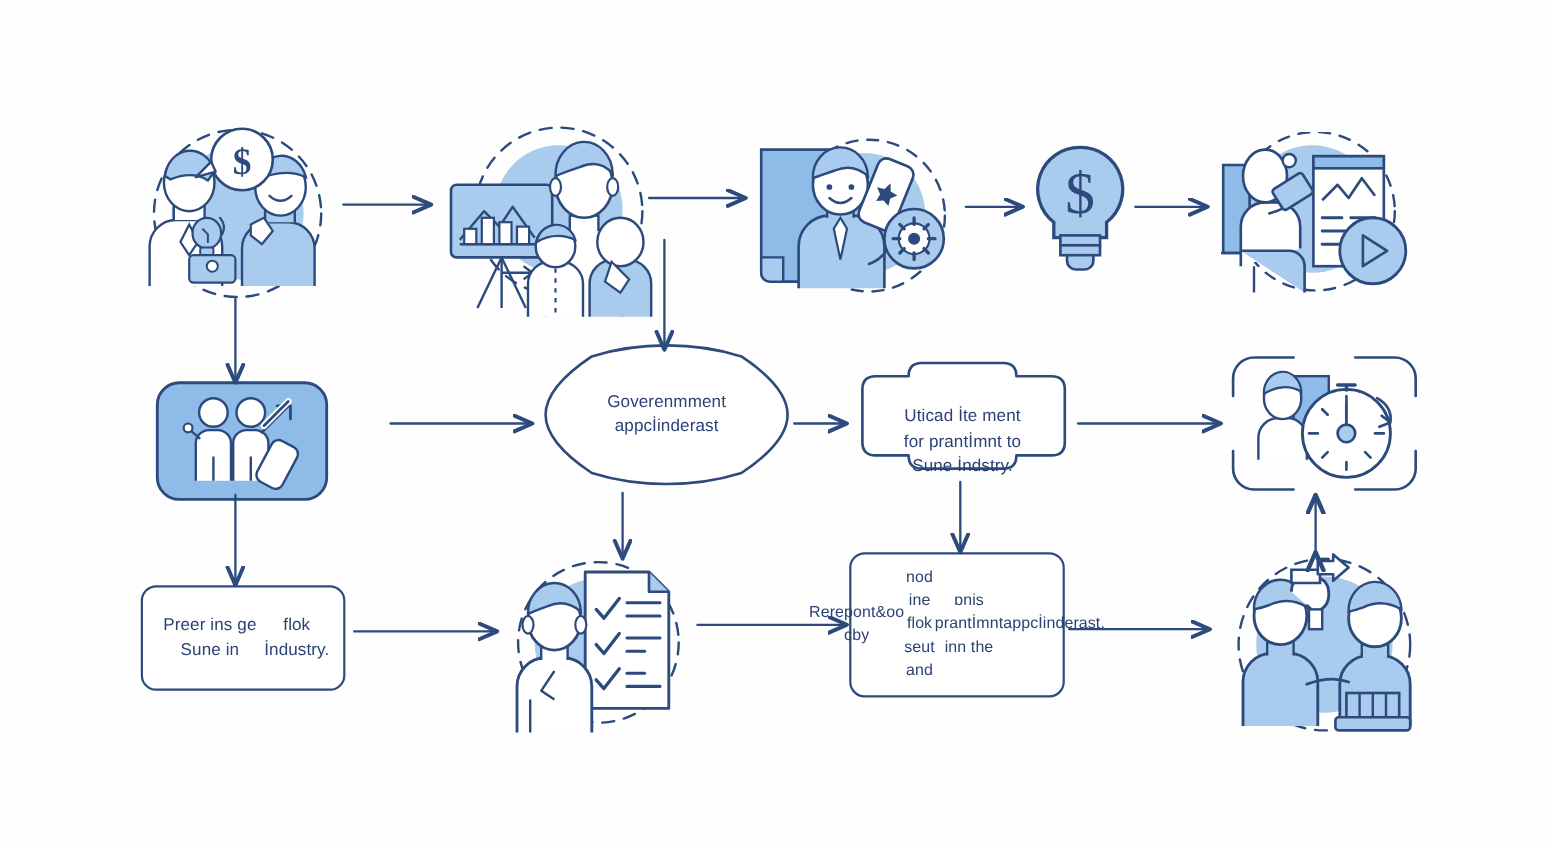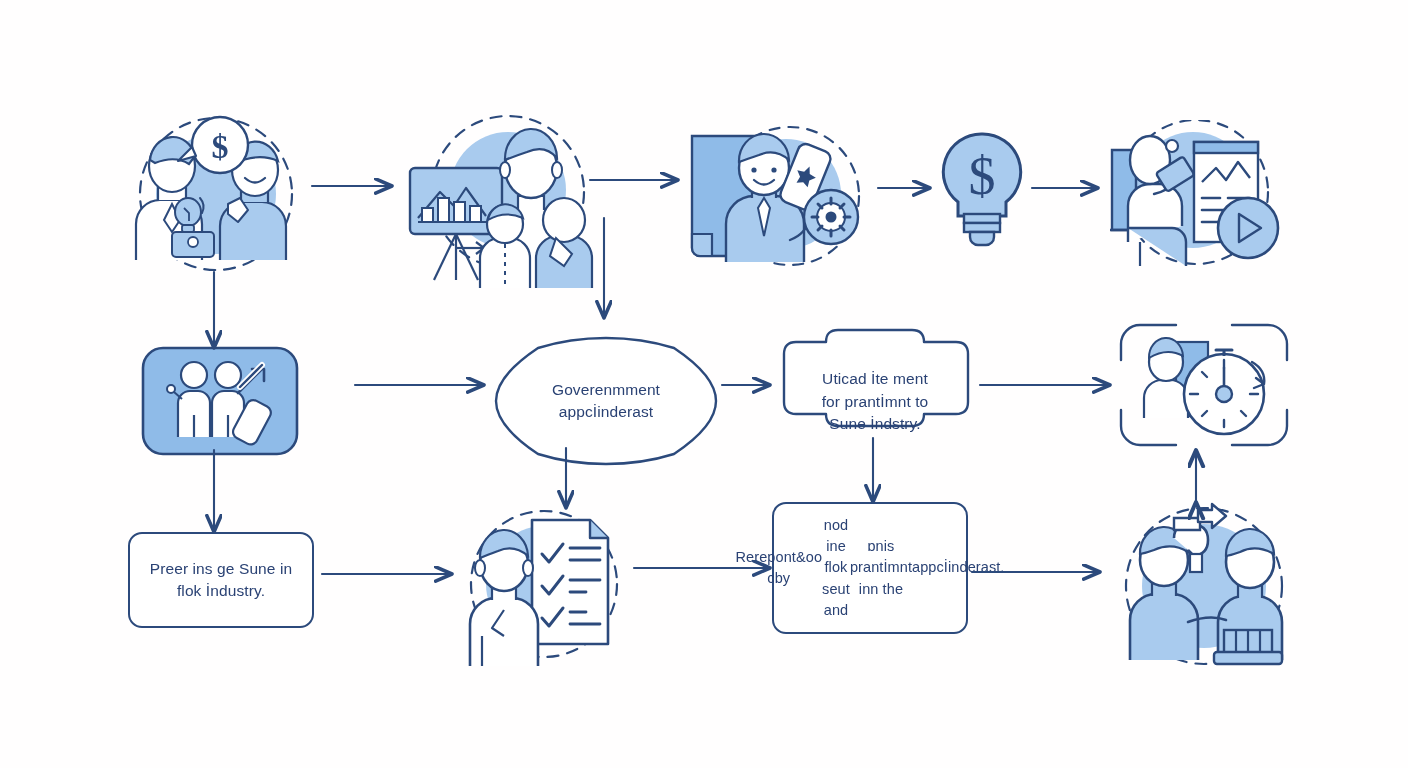--- a/index.html
+++ b/index.html
@@ -292,21 +292,21 @@
 
       <g transform="rotate(28 116 76)">
         <rect x="100" y="58" width="26" height="42" rx="7" fill="#ffffff" stroke="#2c4a7c" stroke-width="2.2"></rect>
       </g>
 
       <circle cx="31" cy="44" r="4" fill="#ffffff" stroke="#2c4a7c" stroke-width="2"></circle>
       <line x1="34" y1="47" x2="42" y2="54" stroke="#2c4a7c" stroke-width="2"></line>
     </svg>
   </div>
 
-  <div class="node textbox hexshape" style="left:490px; top:336px; width:232px; height:130px;">
+  <div class="node textbox hexshape" style="left:490px; top:312px; width:232px; height:130px;">
     <svg class="hex-svg" viewBox="0 0 232 130" width="232" height="130">
       <path d="M6 65 Q6 40 48 12 Q80 2 116 2 Q152 2 184 12 Q226 40 226 65
                Q226 90 184 118 Q152 128 116 128 Q80 128 48 118 Q6 90 6 65 Z" fill="#ffffff" stroke="#2c4a7c" stroke-width="2.4"></path>
     </svg>
     <div class="hex-label">
       <div>Goverenmment</div>
       <div>appcİinderast</div>
     </div>
   </div>
 
@@ -349,21 +349,21 @@
         <line x1="84" y1="94" x2="89" y2="89"></line>
         <line x1="84" y1="50" x2="89" y2="55"></line>
         <line x1="128" y1="94" x2="123" y2="89"></line>
       </g>
       <line x1="106" y1="72" x2="106" y2="46" stroke="#2c4a7c" stroke-width="2.6" stroke-linecap="round"></line>
       <circle cx="106" cy="72" r="8" fill="#a9cbee" stroke="#2c4a7c" stroke-width="2.4"></circle>
       <path d="M134 40 q14 8 12 22 m0 0 l-8 -6 m8 6 l-10 4" fill="none" stroke="#2c4a7c" stroke-width="2.4" stroke-linecap="round" stroke-linejoin="round"></path>
     </svg>
   </div>
 
-  <div class="node textbox rounded-rect" style="left:128px; top:532px; width:186px; height:96px; flex-direction:column;">
+  <div class="node textbox rounded-rect" style="left:128px; top:532px; width:186px; height:96px; flex-direction:row;">
     <div>Preer ins ge Sune in</div>
     <div>flok İndustry.</div>
   </div>
 
   <div class="node icon-node" style="left:452px; top:498px; width:182px; height:172px;">
     <svg viewBox="0 0 182 172" width="182" height="172">
       <circle cx="92" cy="86" r="58" fill="#a9cbee"></circle>
       <circle cx="92" cy="86" r="73" fill="none" stroke="#2c4a7c" stroke-width="2.2" stroke-dasharray="11 9" stroke-linecap="round"></circle>
 
       <path d="M80 22 h58 l18 18 v106 h-76 z" fill="#ffffff" stroke="#2c4a7c" stroke-width="2.6" stroke-linejoin="round"></path>

